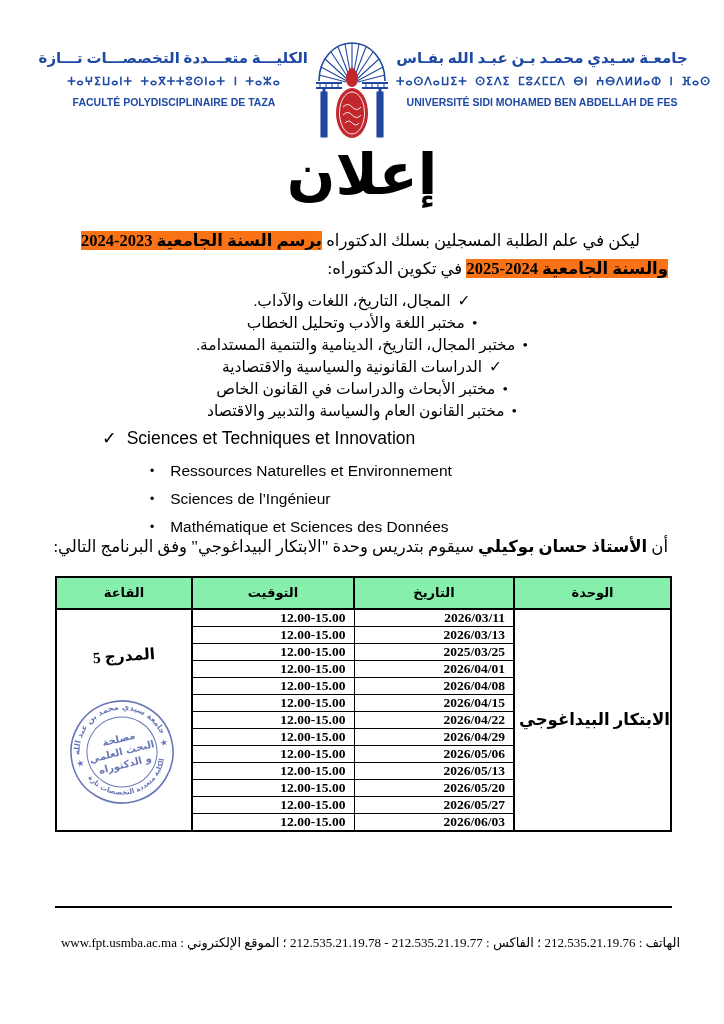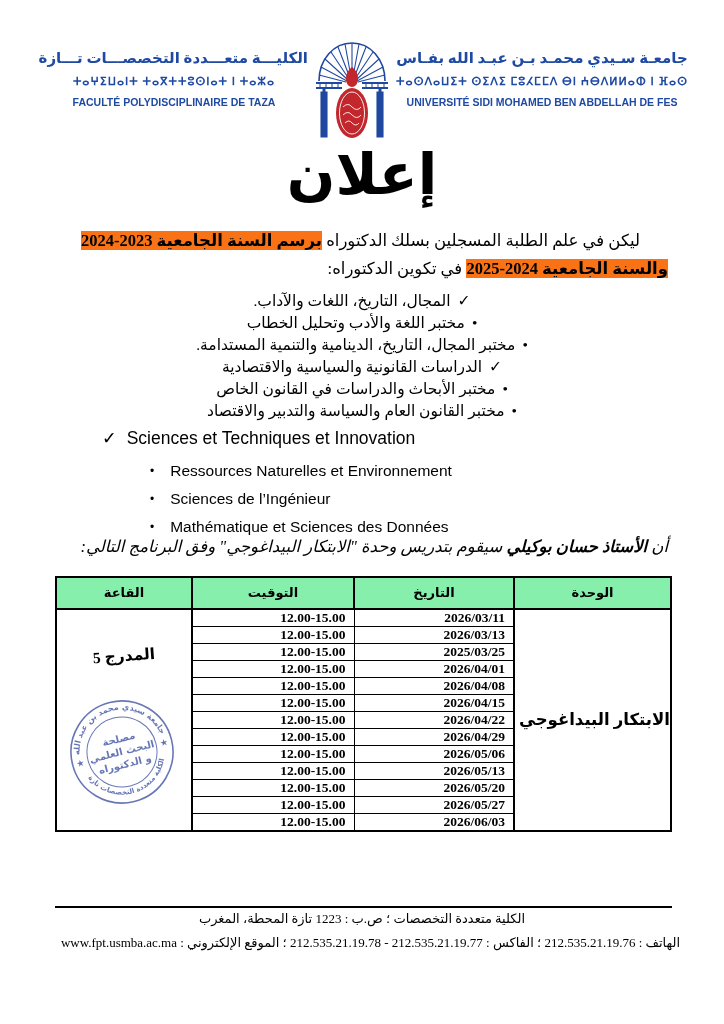--- a/index.html
+++ b/index.html
@@ -11,40 +11,40 @@
     position:relative;width:724px;height:1024px;background:#fff;margin:1px auto;
     overflow:hidden;color:#000;
     font-family:"Liberation Serif","DejaVu Sans",serif;
   }
   
   .header{position:absolute;top:36px;left:40px;right:36px;display:flex;justify-content:space-between;align-items:flex-start;}
   .hblock{text-align:center;color:var(--blue);}
   .hblock.faculty{width:268px;padding-top:12px;}
   .hblock.university{width:292px;padding-top:12px;}
   .h-ar{font-size:15px;font-weight:bold;white-space:nowrap;}
-  .h-tf{font-size:11px;font-weight:bold;margin-top:8px;letter-spacing:1px;font-family:Liberation Serif, serif;white-space:nowrap;}
+  .h-tf{font-size:11px;font-weight:bold;margin-top:8px;letter-spacing:1px;font-family:Liberation Mono, monospace;white-space:nowrap;}
   .h-la{font-size:10.5px;font-weight:bold;margin-top:8px;font-family:"Liberation Sans","DejaVu Sans",sans-serif;white-space:nowrap;}
   .logo{width:80px;height:110px;flex:0 0 auto;}
   
   .title{position:absolute;top:140px;left:0;right:0;text-align:center;font-size:57px;font-weight:bold;line-height:1.2;}
   
   .intro{position:absolute;top:226px;right:56px;left:52px;direction:rtl;font-size:16.5px;line-height:28px;}
   .intro .line1{text-indent:28px;}
   .hl{background:#f97316;font-weight:bold;}
   
   .ar-list{position:absolute;top:289px;right:56px;left:56px;direction:rtl;text-align:center;font-size:15.5px;line-height:22px;}
   .ar-list .li .marker{margin-left:7px;}
   
   .fr-list{position:absolute;top:427px;left:102px;font-family:"Liberation Sans","DejaVu Sans",sans-serif;}
   .fr-check{font-size:17.5px;margin-bottom:13px;}
   .fr-check .marker{margin-right:10px;}
   .fr-bullet{font-size:15.5px;margin-left:48px;margin-bottom:10px;}
   .fr-bullet .marker{margin-right:16px;font-size:12px;vertical-align:1px;}
   
-  .prof-line{position:absolute;top:536px;right:56px;left:40px;direction:rtl;font-size:16.5px;font-style:italic;}
+  .prof-line{position:absolute;top:536px;right:56px;left:40px;direction:rtl;font-size:16.5px;}
   .prof-line .b{font-weight:bold;}
   
   .sched{position:absolute;top:575px;left:55px;width:615px;border-collapse:collapse;direction:rtl;table-layout:fixed;}
   .sched th{background:#86efac;border:2px solid #000;font-size:13px;font-weight:bold;height:28px;text-align:center;}
   .sched td{border:1px solid #000;font-weight:bold;font-size:13.5px;height:16px;line-height:1;padding:0;}
   .sched td.num{direction:ltr;text-align:right;padding-right:8px;}
   .sched td.unit-cell{vertical-align:middle;font-size:16.5px;border:2px solid #000;}
   .sched td.room-cell{position:relative;border:2px solid #000;}
   .sched tr:last-child td{border-bottom:2px solid #000;}
   .room-label{position:absolute;top:38px;left:0;right:0;text-align:center;font-size:15.5px;font-weight:bold;transform:rotate(-4deg);}
@@ -214,16 +214,15 @@
           <td class="num">12.00-15.00</td>
         </tr>
       <tr>
           <td class="num">2026/06/03</td>
           <td class="num">12.00-15.00</td>
         </tr>
     </tbody>
   </table>
 
   <div class="footer-rule"></div>
-  <div class="footer-1">الكلية متعددة التخصصات ؛ ص.ب : 1223 تازة المحطة، المغرب</div>
   <div class="footer-2">الهاتف :  212.535.21.19.76 ؛ الفاكس : 212.535.21.19.77 - 212.535.21.19.78 ؛ الموقع الإلكتروني : www.fpt.usmba.ac.ma</div>
 
 </div>
 
 </body></html>

